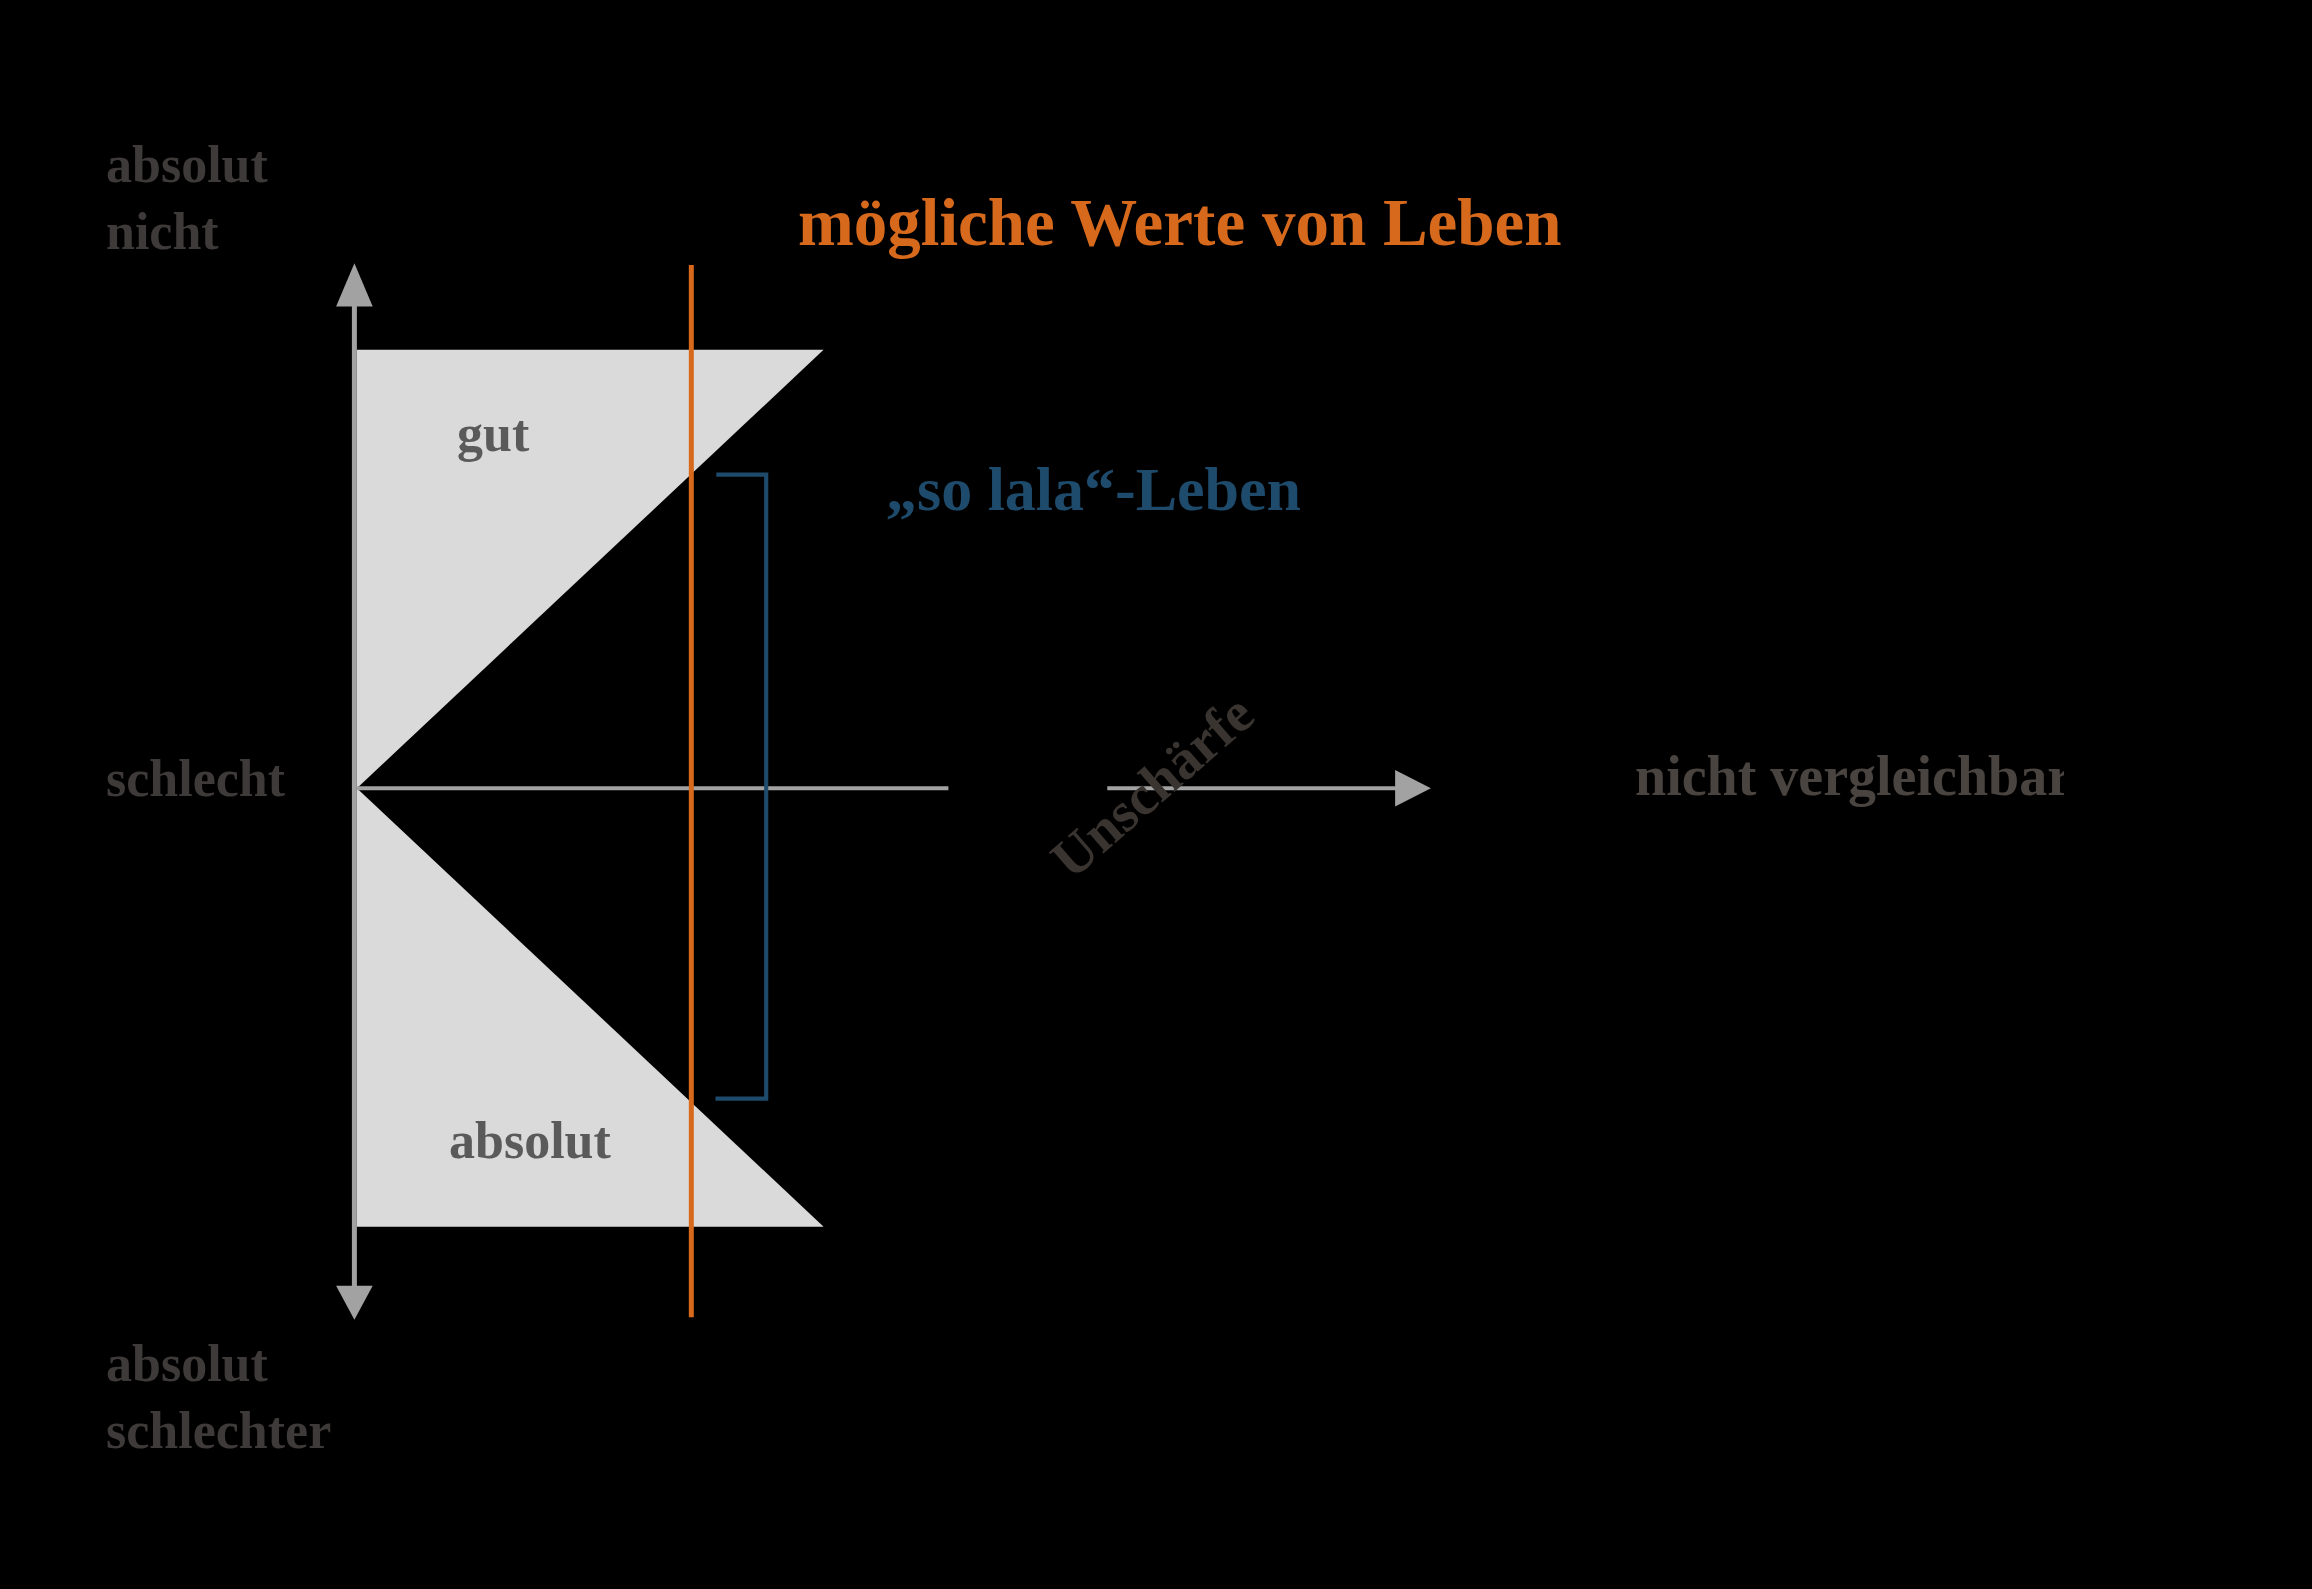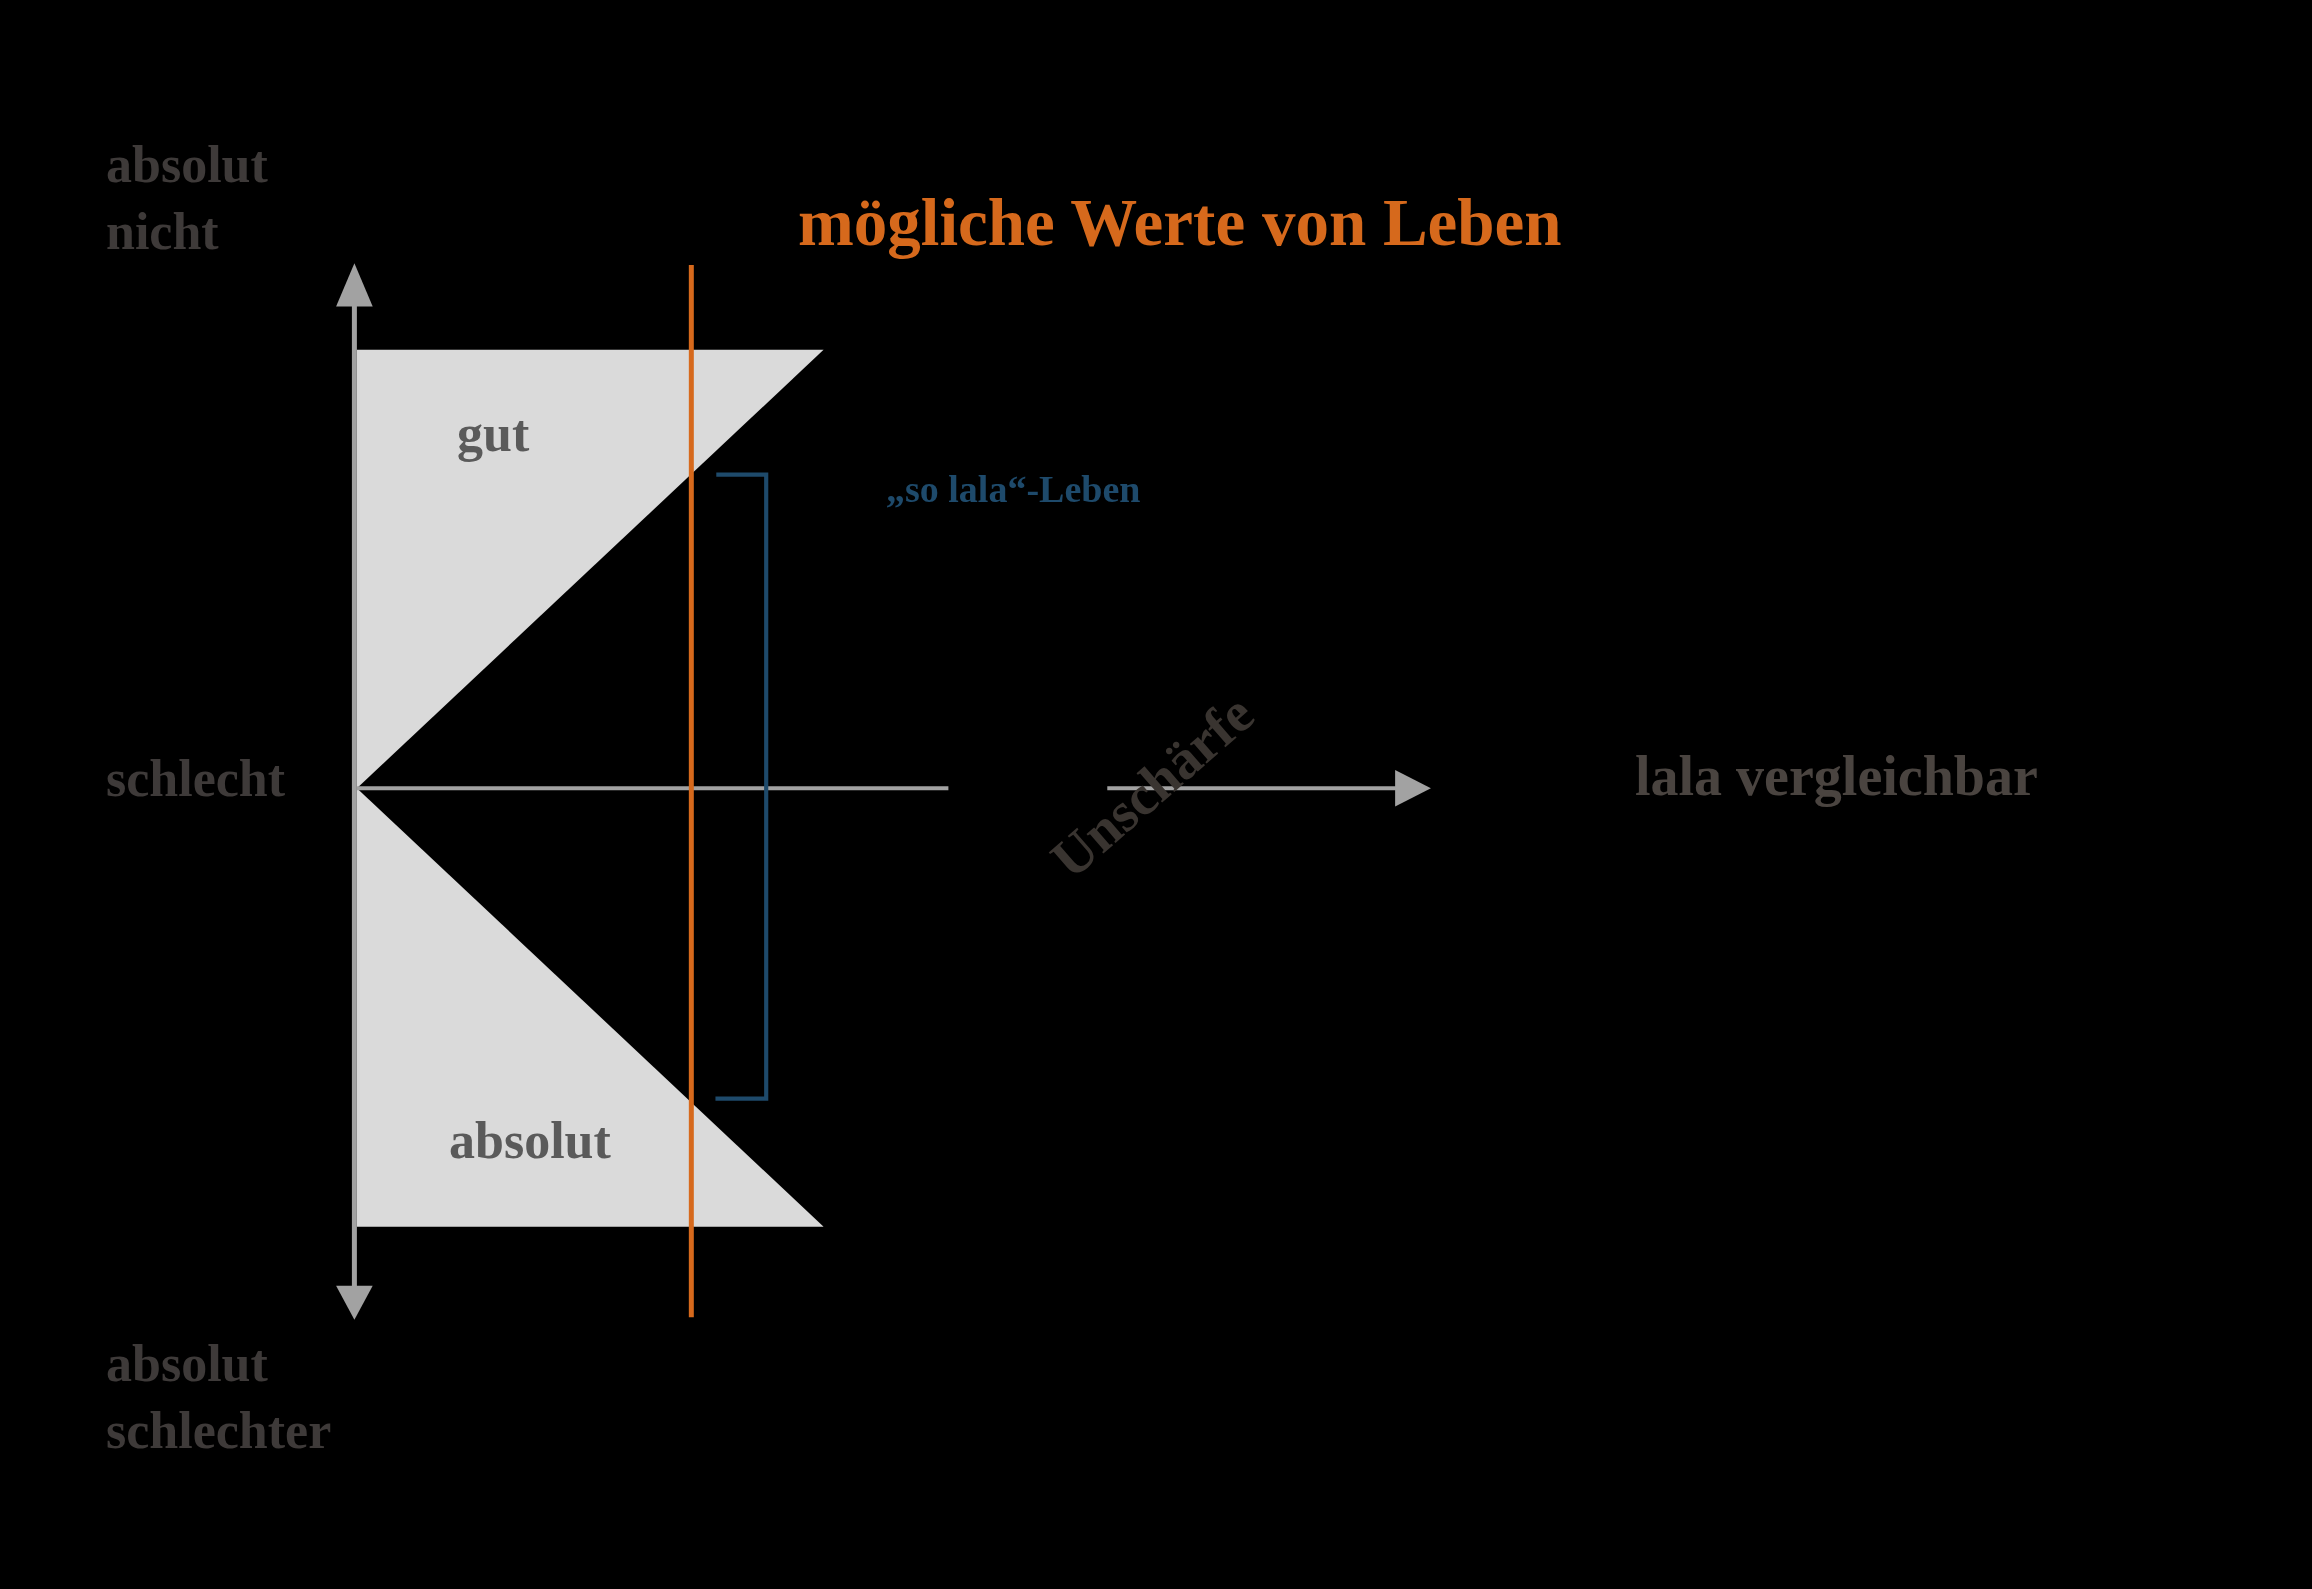--- a/index.html
+++ b/index.html
@@ -39,21 +39,21 @@
     font-size:52px;
     color:var(--label-dark);
   }
   .lbl-axis-top{left:106px;top:131px;}
   .lbl-origin{left:106px;top:745px;}
   .lbl-axis-bottom{left:106px;top:1330px;}
   .lbl-gut{left:457px;top:400px;color:var(--label-mid);}
   .lbl-schlecht{left:449px;top:1107px;color:var(--label-mid);}
   .lbl-x-end{left:1635px;top:743px;font-size:56px;color:var(--label-end);}
   .lbl-orange{left:798px;top:188px;font-size:67px;line-height:69px;color:var(--orange);}
-  .lbl-blue{left:886px;top:459px;font-size:38px;line-height:60px;color:var(--blue);}
+  .lbl-blue{left:886px;top:459px;font-size:62px;line-height:60px;color:var(--blue);}
   .lbl-unschaerfe{
     left:1152px;top:786px;
     font-size:56px;line-height:56px;
     color:var(--unschaerfe);
     transform:translate(-50%,-50%) rotate(-41deg);
     transform-origin:center center;
   }
 </style>
 </head>
 <body>
@@ -86,21 +86,21 @@
   <div class="lbl lbl-orange">mögliche Werte von Leben</div>
 
   <div class="lbl lbl-gut">gut</div>
 
   <div class="lbl lbl-blue">„so lala“-Leben</div>
 
   <div class="lbl lbl-origin">schlecht</div>
 
   <div class="lbl lbl-unschaerfe">Unschärfe</div>
 
-  <div class="lbl lbl-x-end">lala vergleichbar</div>
+  <div class="lbl lbl-x-end">nicht vergleichbar</div>
 
   <div class="lbl lbl-schlecht">absolut</div>
 
   <div class="lbl lbl-axis-bottom">
     <span>absolut</span><br>
     <span>schlechter</span>
   </div>
 
 </div>
 

